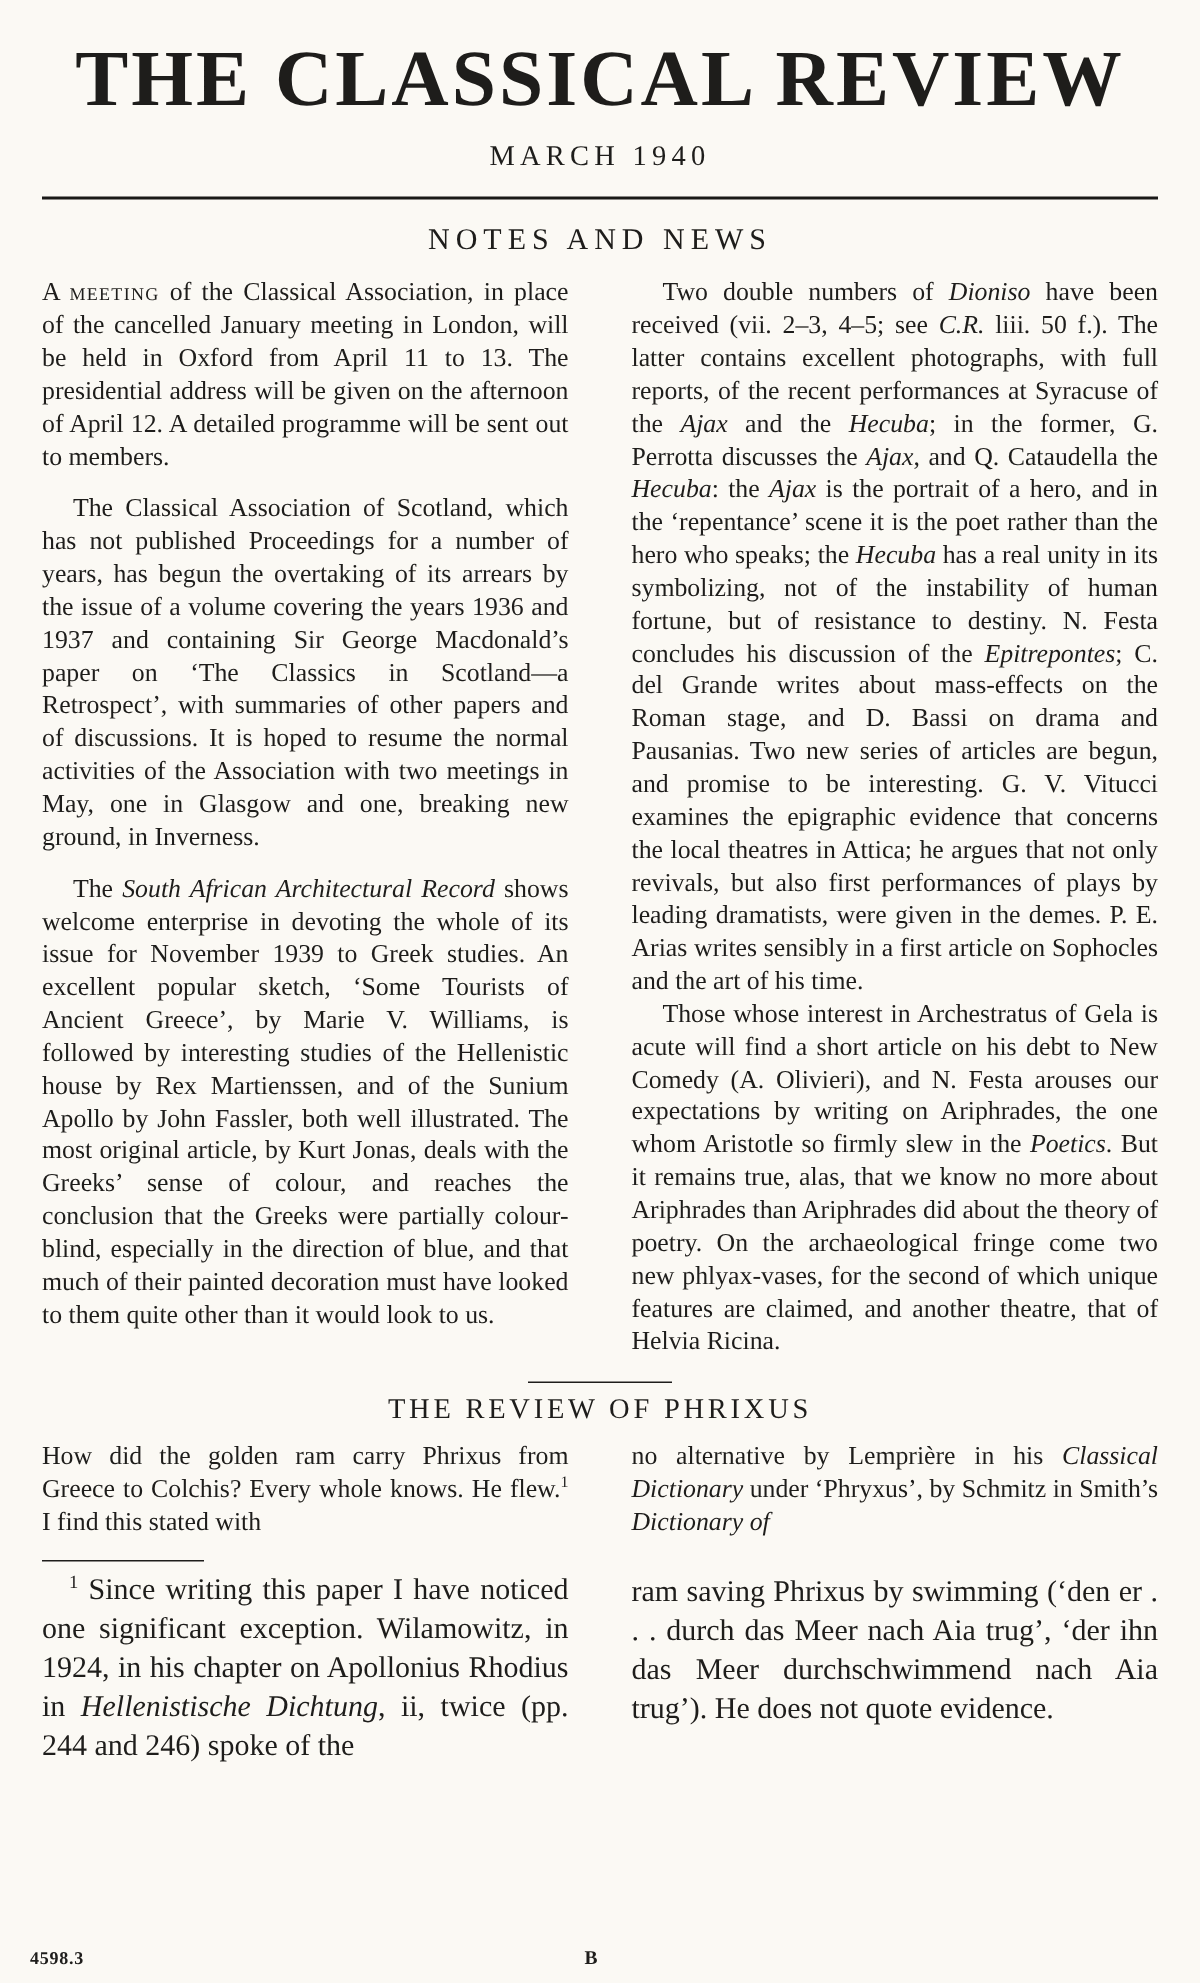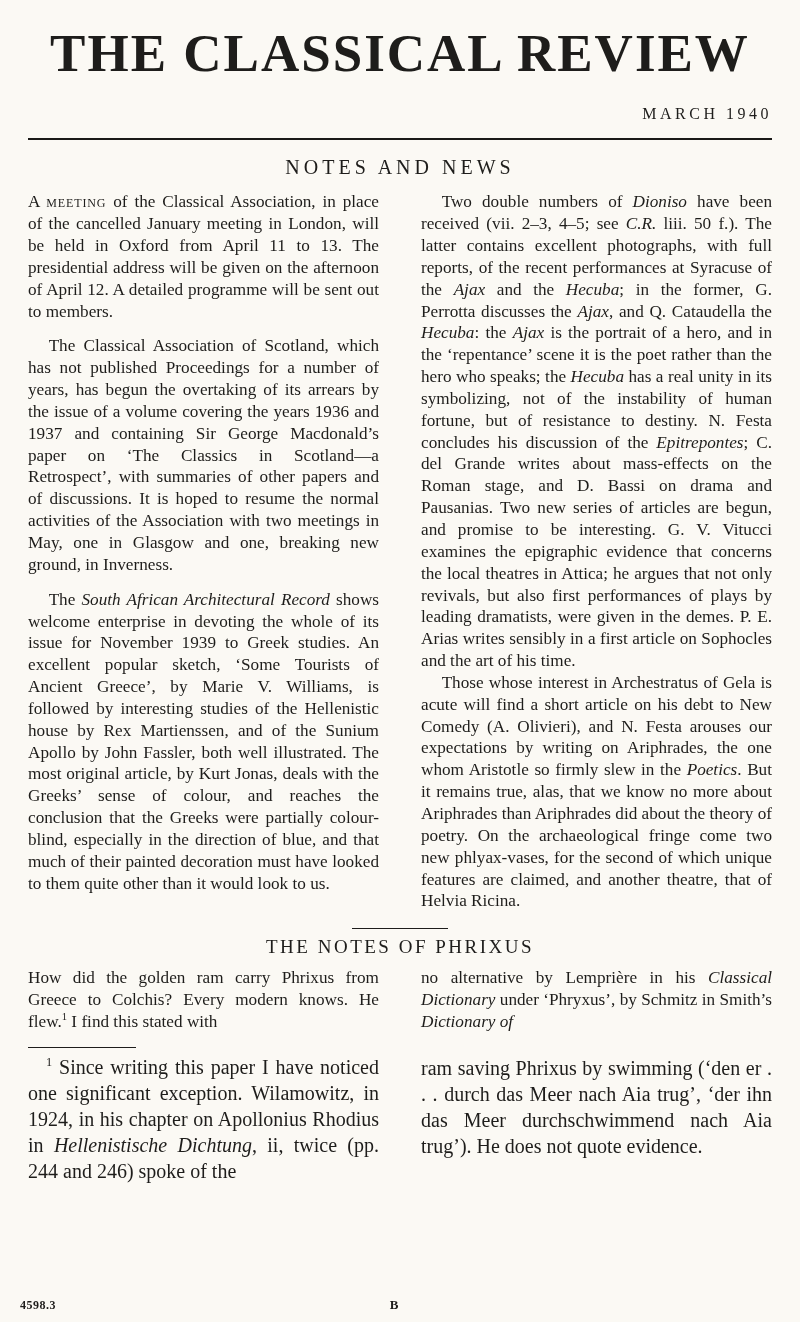--- a/index.html
+++ b/index.html
@@ -23,23 +23,23 @@
   .title {
     margin: 6px 0 0 0;
     text-align: center;
     font-size: 53px;
     font-weight: 700;
     letter-spacing: 2px;
     line-height: 1.12;
     white-space: nowrap;
   }
   .issue {
-    margin-top: 22px;
-    text-align: right;
-    font-size: 16px;
+    margin-top: 11px;
+    text-align: center;
+    font-size: 19px;
     letter-spacing: 3.5px;
   }
   .masthead-rule {
     border: none;
     border-top: 2.5px solid #1a1917;
     margin: 15px 0 13px 0;
   }
 
   
   .section-heading {
@@ -144,24 +144,24 @@
       </div>
       <div class="col">
         <p><span>Two double numbers of </span><span class="it">Dioniso</span><span> have been received (vii. 2–3, 4–5; see </span><span class="it">C.R.</span><span> liii. 50 f.). The latter contains excellent photographs, with full reports, of the recent performances at Syracuse of the </span><span class="it">Ajax</span><span> and the </span><span class="it">Hecuba</span><span>; in the former, G. Perrotta discusses the </span><span class="it">Ajax</span><span>, and Q. Cataudella the </span><span class="it">Hecuba</span><span>: the </span><span class="it">Ajax</span><span> is the portrait of a hero, and in the ‘repentance’ scene it is the poet rather than the hero who speaks; the </span><span class="it">Hecuba</span><span> has a real unity in its symbolizing, not of the instability of human fortune, but of resistance to destiny. N. Festa concludes his discussion of the </span><span class="it">Epitrepontes</span><span>; C. del Grande writes about mass-effects on the Roman stage, and D. Bassi on drama and Pausanias. Two new series of articles are begun, and promise to be interesting. G. V. Vitucci examines the epigraphic evidence that concerns the local theatres in Attica; he argues that not only revivals, but also first performances of plays by leading dramatists, were given in the demes. P. E. Arias writes sensibly in a first article on Sophocles and the art of his time.</span></p>
         <p><span>Those whose interest in Archestratus of Gela is acute will find a short article on his debt to New Comedy (A. Olivieri), and N. Festa arouses our expectations by writing on Ariphrades, the one whom Aristotle so firmly slew in the </span><span class="it">Poetics</span><span>. But it remains true, alas, that we know no more about Ariphrades than Ariphrades did about the theory of poetry. On the archaeological fringe come two new phlyax-vases, for the second of which unique features are claimed, and another theatre, that of Helvia Ricina.</span></p>
       </div>
     </div>
   </section>
 
   <section class="phrixus">
     <div class="short-rule"></div>
-    <h2 class="section-heading article-heading">THE NOTES OF PHRIXUS</h2>
+    <h2 class="section-heading article-heading">THE REVIEW OF PHRIXUS</h2>
     <div class="cols">
       <div class="col">
-        <p class="noindent"><span>How did the golden ram carry Phrixus from Greece to Colchis? Every modern knows. He flew.</span><sup>1</sup><span> I find this stated with</span></p>
+        <p class="noindent"><span>How did the golden ram carry Phrixus from Greece to Colchis? Every whole knows. He flew.</span><sup>1</sup><span> I find this stated with</span></p>
       </div>
       <div class="col">
         <p class="noindent"><span>no alternative by Lemprière in his </span><span class="it">Classical Dictionary</span><span> under ‘Phryxus’, by Schmitz in Smith’s </span><span class="it">Dictionary of</span></p>
       </div>
     </div>
   </section>
 
   <section class="footnotes">
     <div class="cols">
       <div class="col">

